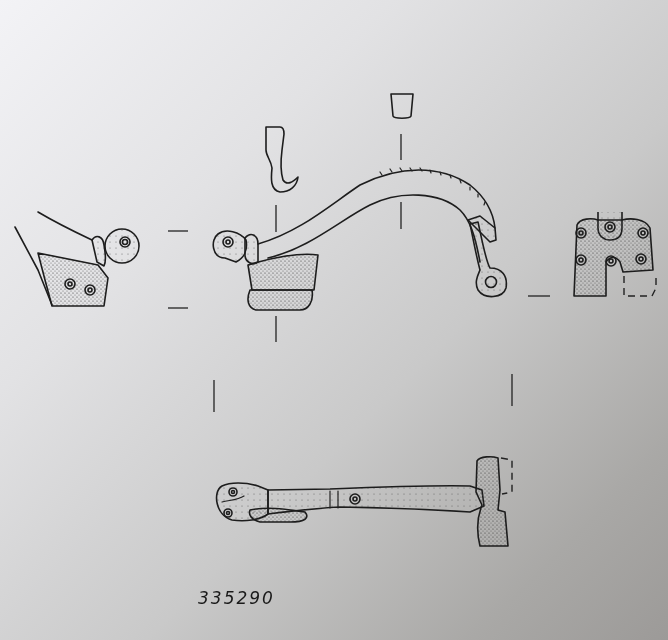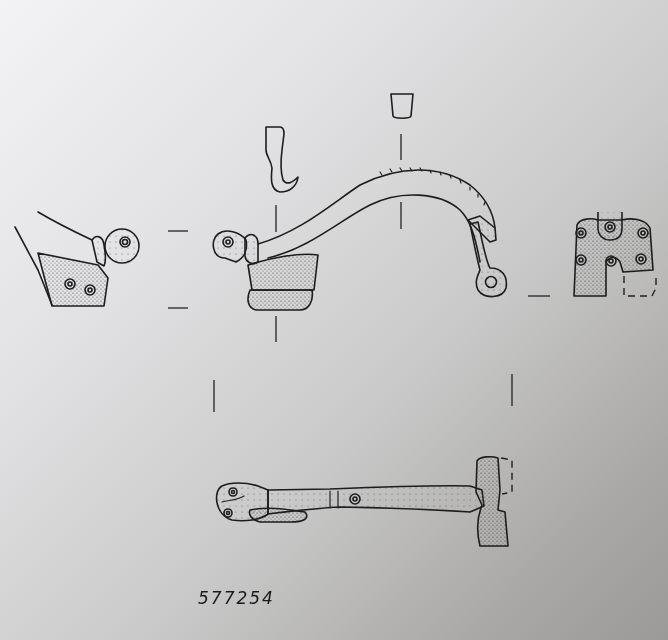--- a/index.html
+++ b/index.html
@@ -116,13 +116,13 @@
     <circle class="ink" cx="233" cy="492" r="4"></circle>
     <circle class="ink" cx="233" cy="492" r="1.5"></circle>
     <circle class="ink" cx="228" cy="513" r="4"></circle>
     <circle class="ink" cx="228" cy="513" r="1.5"></circle>
     <path class="thin" d="M222,502 C230,500 238,500 244,496"></path>
     <path class="shade" d="M477,461 C480,456 492,456 498,458 L500,490 L498,510 L505,512 L508,546 L480,546 C476,530 478,515 482,505 L476,492 Z"></path>
     <path class="dash" d="M501,458 L512,460 L512,492 L502,494"></path>
   </g>
 </svg>
 
-<div class="catalog-number">577254</div>
+<div class="catalog-number">335290</div>
 
 </body></html>

